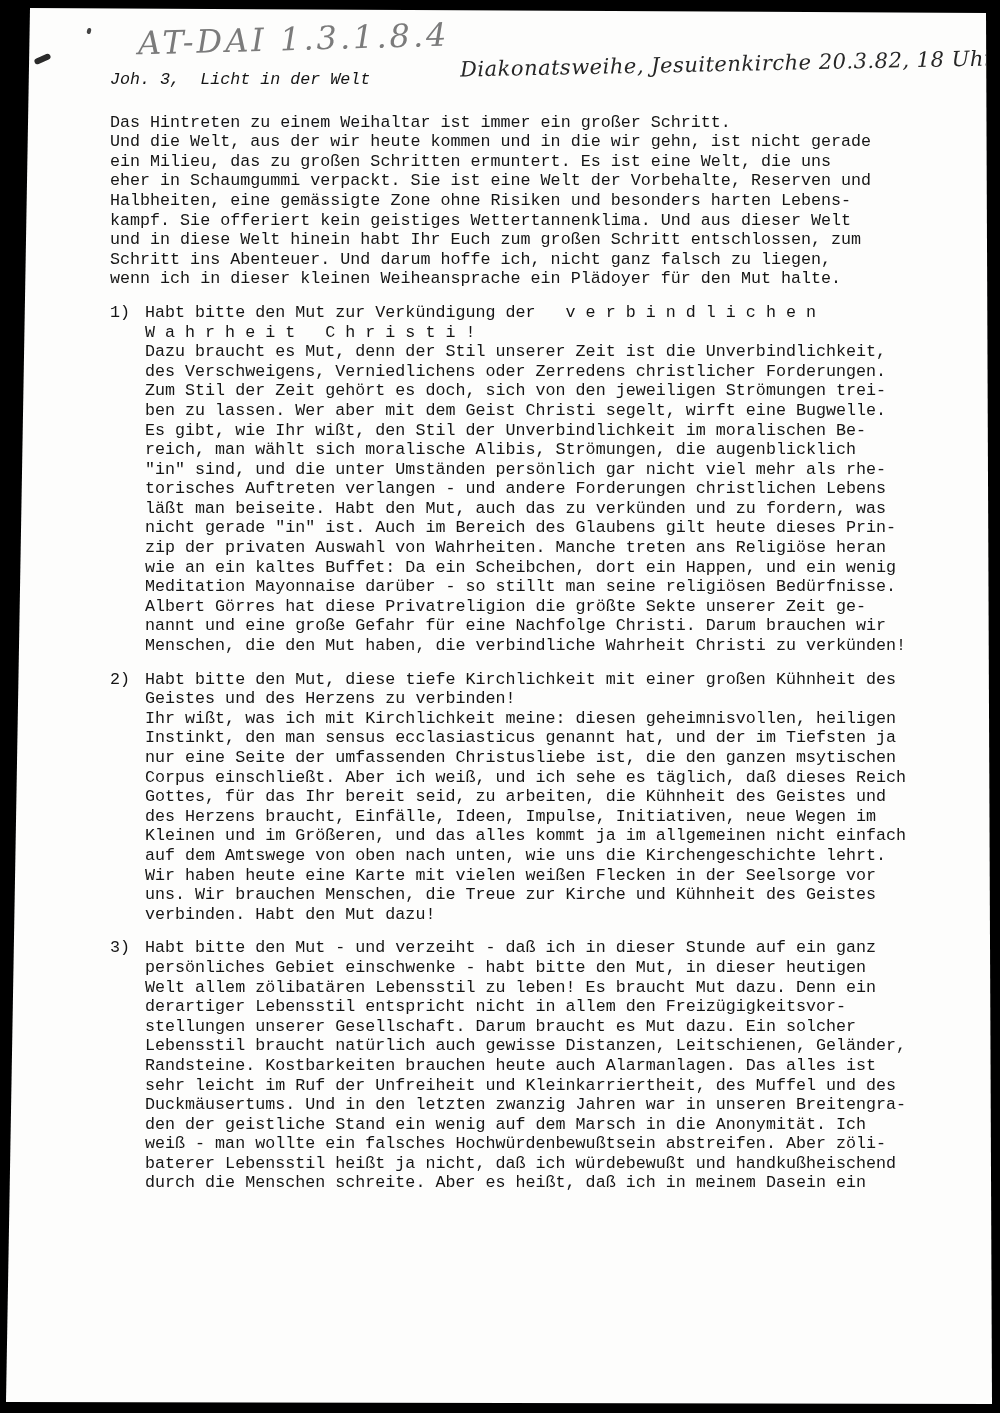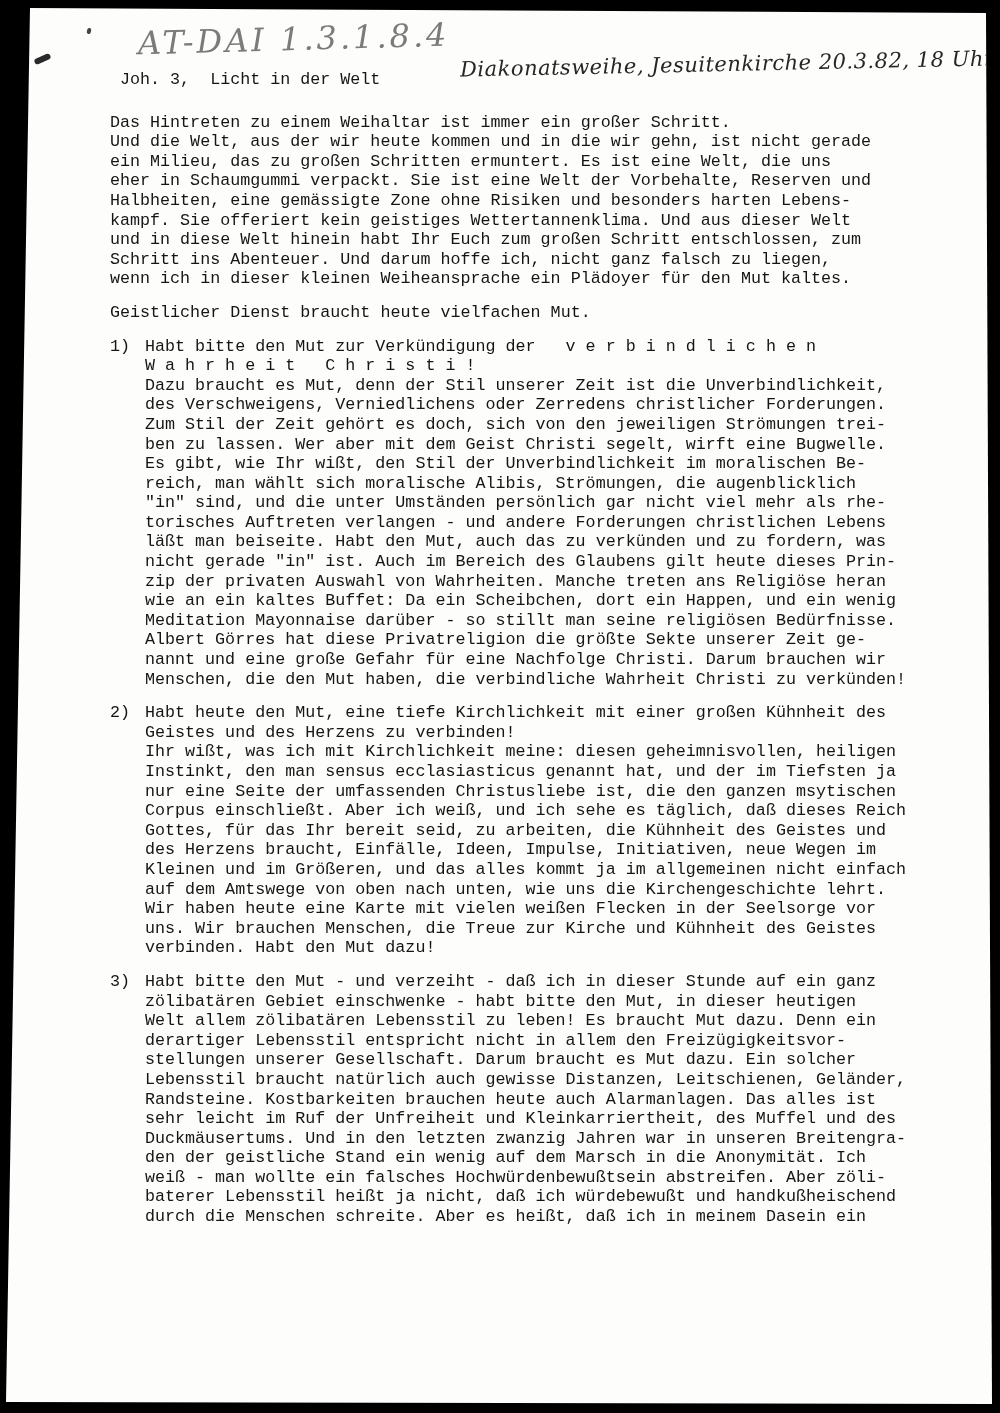--- a/index.html
+++ b/index.html
@@ -44,21 +44,21 @@
     left: 110px; top: 70px;
     width: 872px;
   }
   .typewriter {
     font-family: "Liberation Mono", "DejaVu Sans Mono", monospace;
     font-size: 16.7px;
     line-height: 19.6px;
     color: #151515;
     white-space: pre;
   }
-  .title { margin: 0 0 23px 10px; }
+  .title { margin: 0 0 23px 0; font-style: italic; }
   .block { margin: 0 0 14px 0; }
   p.block { margin-top: 12px; }
   .item { display: flex; }
   .marker { flex: 0 0 35px; }
   .item-text { flex: 1 1 auto; }
   .u { text-decoration-thickness: 1.2px; text-underline-offset: 3.5px; }
 </style>
 </head>
 <body>
 
@@ -74,23 +74,22 @@
       <div class="title typewriter">Joh. 3,  Licht in der Welt</div>
 
       <p class="typewriter block"><span>Das Hintreten zu einem Weihaltar ist immer ein großer Schritt.
 Und die Welt, aus der wir heute kommen und in die wir gehn, ist nicht gerade
 ein Milieu, das zu großen Schritten ermuntert. Es ist eine Welt, die uns
 eher in Schaumgummi verpackt. Sie ist eine Welt der Vorbehalte, Reserven und
 Halbheiten, eine gemässigte Zone ohne Risiken und besonders harten Lebens-
 kampf. Sie offeriert kein geistiges Wettertannenklima. Und aus dieser Welt
 und in diese Welt hinein habt Ihr Euch zum großen Schritt entschlossen, zum
 Schritt ins Abenteuer. Und darum hoffe ich, nicht ganz falsch zu liegen,
-wenn ich in dieser kleinen Weiheansprache ein Plädoyer für den </span><span class="u">Mut</span><span> kaltes.</span></p>
+wenn ich in dieser kleinen Weiheansprache ein Plädoyer für den </span><span class="u">Mut</span><span> halte.</span></p>
 
-      <p class="typewriter block">Geistlicher Dienst braucht heute vielfachen Mut.</p>
 
       <div class="item block">
         <span class="marker typewriter">1)</span>
         <div class="item-text typewriter"><span>Habt bitte den Mut zur Verkündigung der   v e r b i n d l i c h e n
 W a h r h e i t   C h r i s t i !
 Dazu braucht es Mut, denn der Stil unserer Zeit ist die Unverbindlichkeit,
 des Verschweigens, Verniedlichens oder Zerredens christlicher Forderungen.
 Zum Stil der Zeit gehört es doch, sich von den jeweiligen Strömungen trei-
 ben zu lassen. Wer aber mit dem Geist Christi segelt, wirft eine Bugwelle.
 Es gibt, wie Ihr wißt, den Stil der Unverbindlichkeit im moralischen Be-
@@ -102,39 +101,39 @@
 zip der privaten Auswahl von Wahrheiten. Manche treten ans Religiöse heran
 wie an ein kaltes Buffet: Da ein Scheibchen, dort ein Happen, und ein wenig
 Meditation Mayonnaise darüber - so stillt man seine religiösen Bedürfnisse.
 Albert Görres hat diese Privatreligion die größte Sekte unserer Zeit ge-
 nannt und eine große Gefahr für eine Nachfolge Christi. Darum brauchen wir
 Menschen, die den Mut haben, die verbindliche Wahrheit Christi zu verkünden!</span><span class="u"></span><span></span></div>
       </div>
 
       <div class="item block">
         <span class="marker typewriter">2)</span>
-        <div class="item-text typewriter"><span>Habt heute den Mut, eine </span><span class="u">tiefe Kirchlichkeit mit einer großen Kühnheit des
+        <div class="item-text typewriter"><span>Habt bitte den Mut, diese </span><span class="u">tiefe Kirchlichkeit mit einer großen Kühnheit des
 Geistes und des Herzens zu verbinden!</span><span>
 Ihr wißt, was ich mit Kirchlichkeit meine: diesen geheimnisvollen, heiligen
 Instinkt, den man sensus ecclasiasticus genannt hat, und der im Tiefsten ja
 nur eine Seite der umfassenden Christusliebe ist, die den ganzen msytischen
 Corpus einschließt. Aber ich weiß, und ich sehe es täglich, daß dieses Reich
 Gottes, für das Ihr bereit seid, zu arbeiten, die Kühnheit des Geistes und
 des Herzens braucht, Einfälle, Ideen, Impulse, Initiativen, neue Wegen im
 Kleinen und im Größeren, und das alles kommt ja im allgemeinen nicht einfach
 auf dem Amtswege von oben nach unten, wie uns die Kirchengeschichte lehrt.
 Wir haben heute eine Karte mit vielen weißen Flecken in der Seelsorge vor
 uns. Wir brauchen Menschen, die Treue zur Kirche und Kühnheit des Geistes
 verbinden. Habt den Mut dazu!</span></div>
       </div>
 
       <div class="item block">
         <span class="marker typewriter">3)</span>
         <div class="item-text typewriter"><span>Habt bitte den Mut - und verzeiht - daß ich in dieser Stunde auf ein ganz
-zölibatären Gebiet einschwenke - habt bitte den Mut, </span><span class="u">in dieser heutigen
+persönliches Gebiet einschwenke - habt bitte den Mut, </span><span class="u">in dieser heutigen
 Welt allem zölibatären Lebensstil zu leben!</span><span> Es braucht Mut dazu. Denn ein
 derartiger Lebensstil entspricht nicht in allem den Freizügigkeitsvor-
 stellungen unserer Gesellschaft. Darum braucht es Mut dazu. Ein solcher
 Lebensstil braucht natürlich auch gewisse Distanzen, Leitschienen, Geländer,
 Randsteine. Kostbarkeiten brauchen heute auch Alarmanlagen. Das alles ist
 sehr leicht im Ruf der Unfreiheit und Kleinkarriertheit, des Muffel und des
 Duckmäusertums. Und in den letzten zwanzig Jahren war in unseren Breitengra-
 den der geistliche Stand ein wenig auf dem Marsch in die Anonymität. Ich
 weiß - man wollte ein falsches Hochwürdenbewußtsein abstreifen. Aber zöli-
 baterer Lebensstil heißt ja nicht, daß ich würdebewußt und handkußheischend

